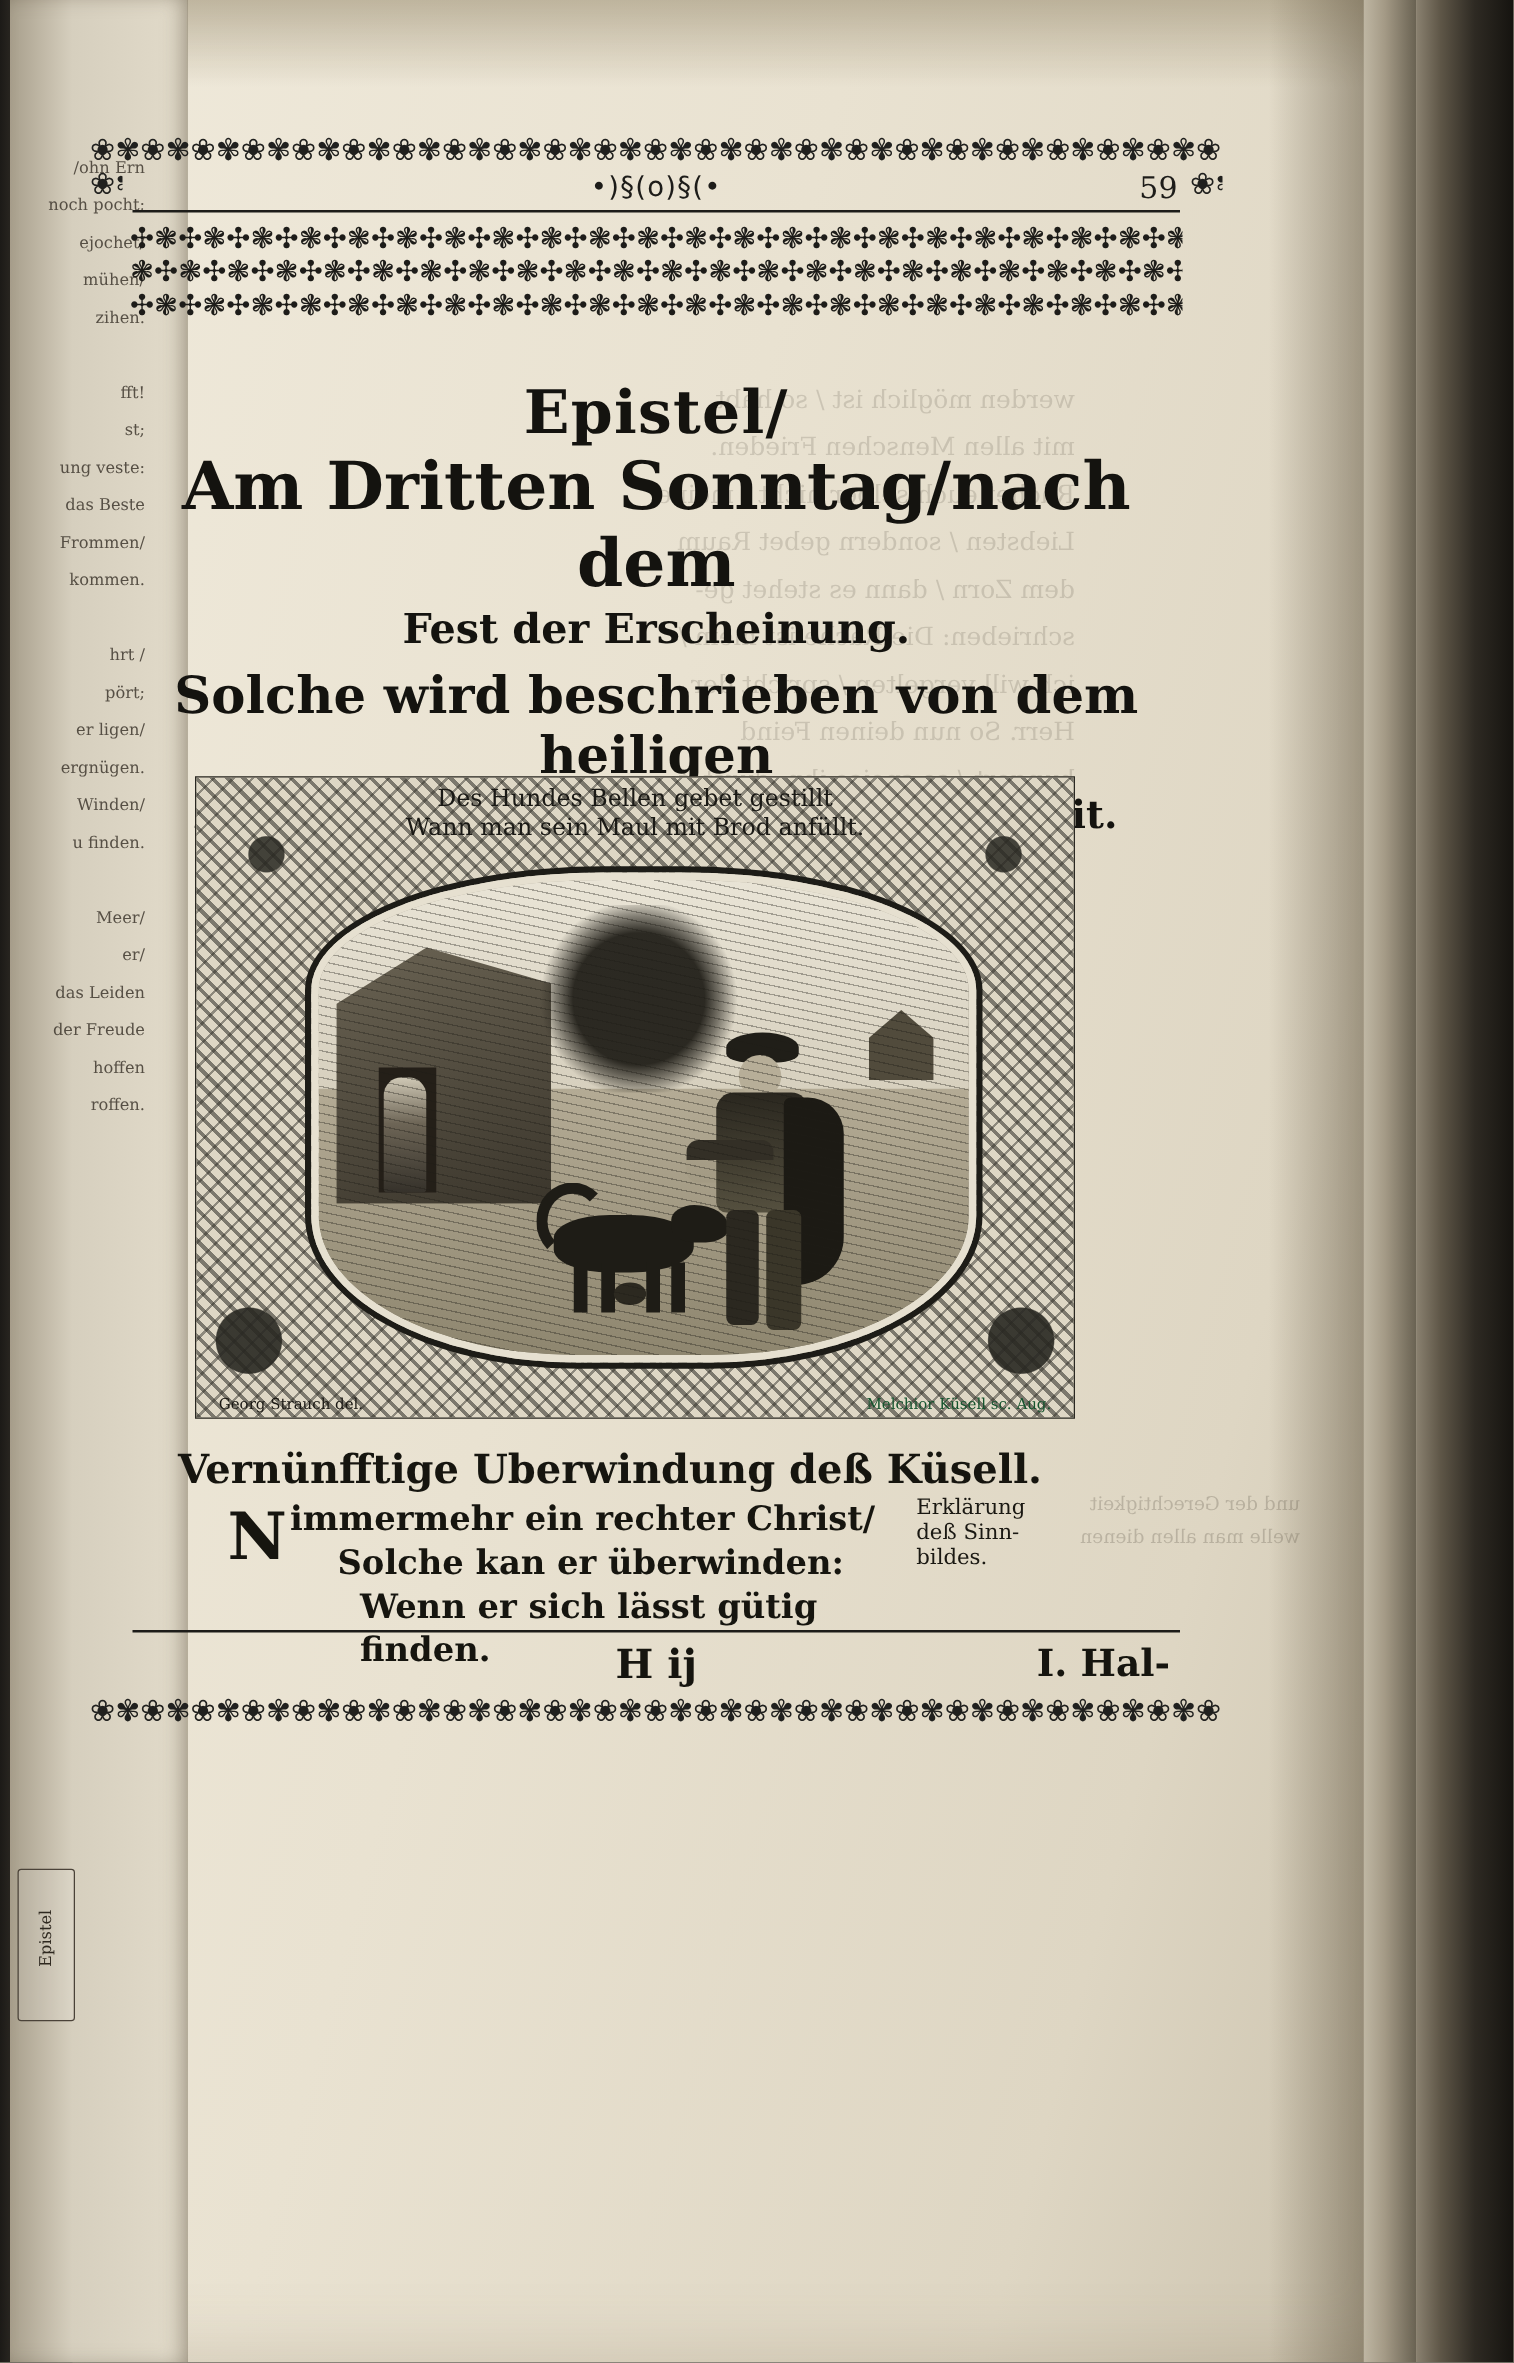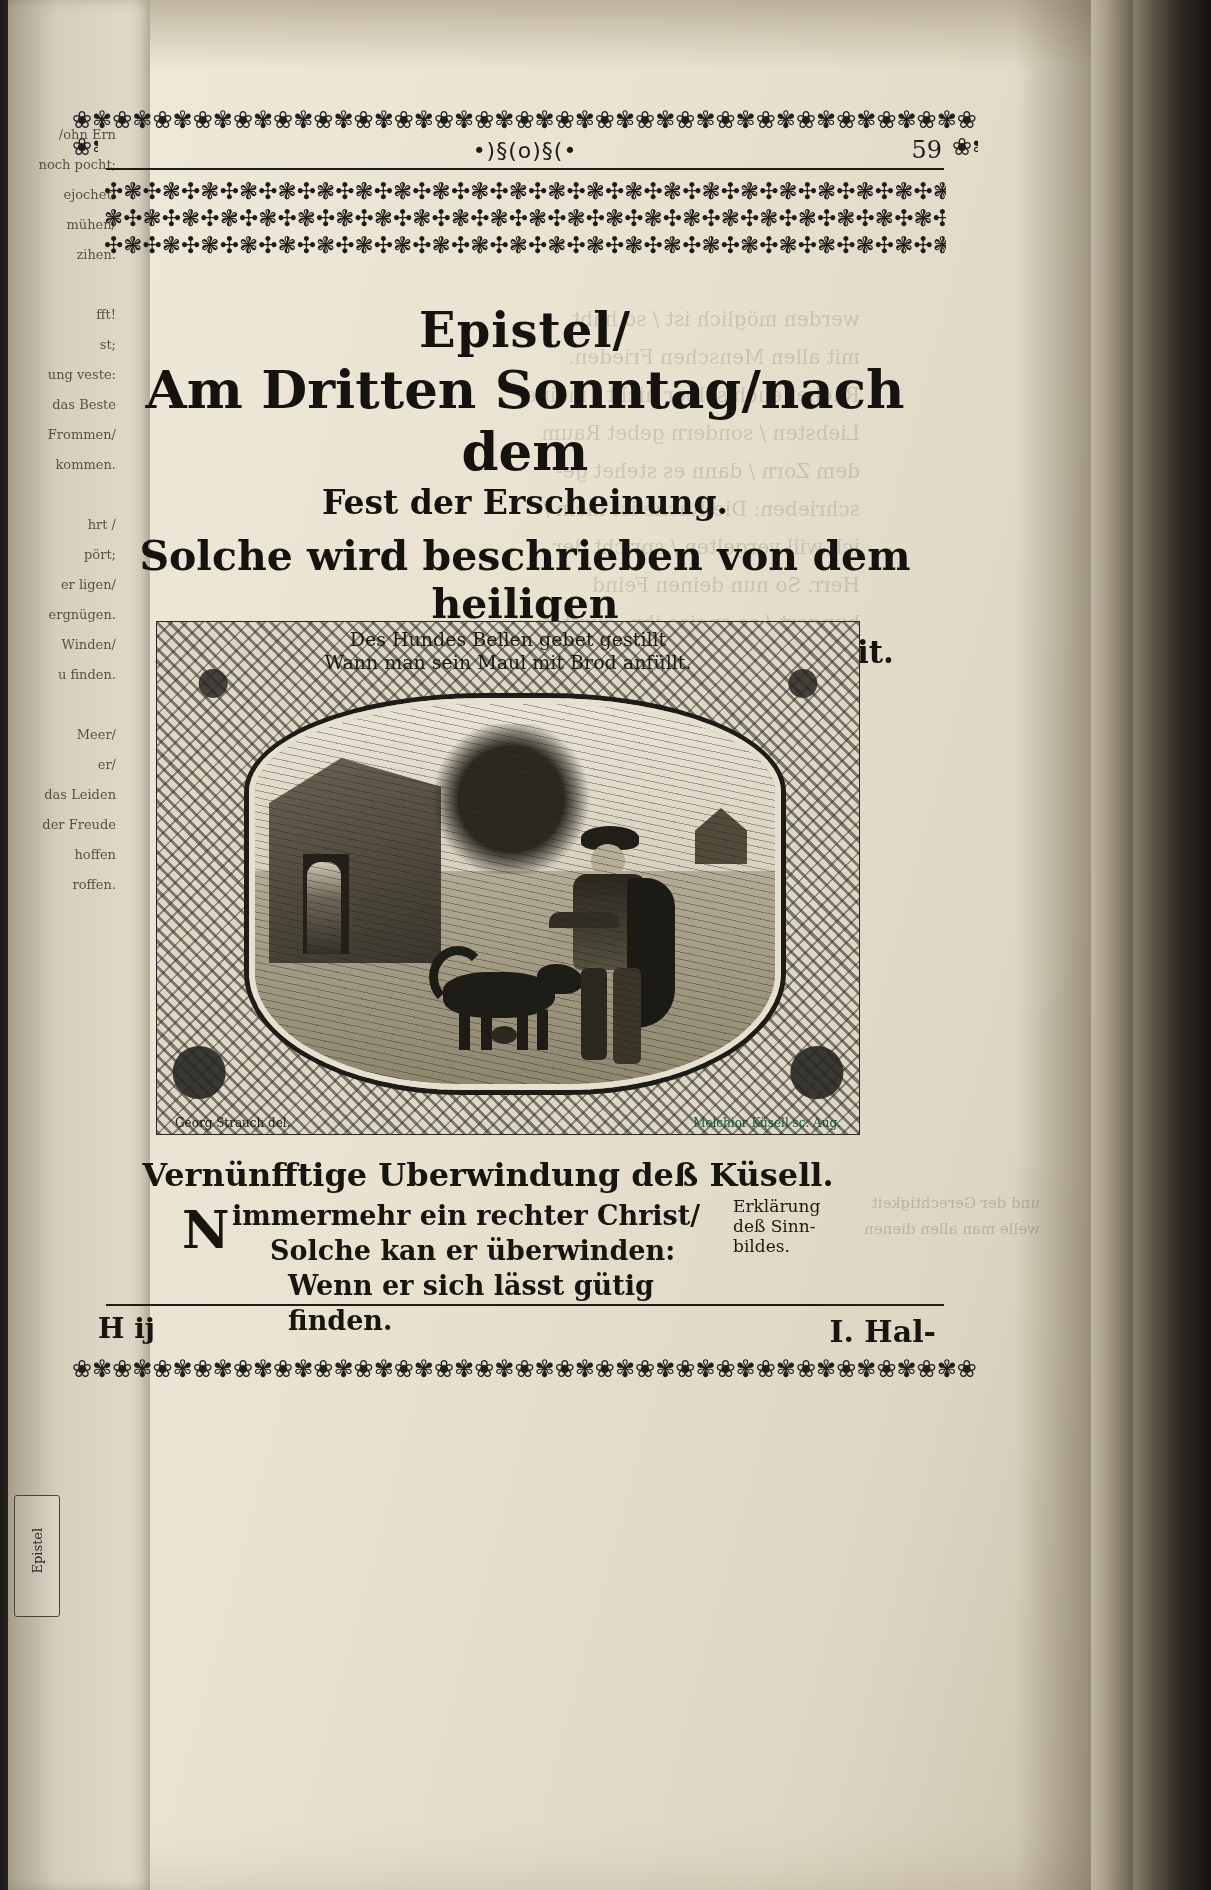--- a/index.html
+++ b/index.html
@@ -142,22 +142,22 @@
       font-family:"DejaVu Serif",serif;font-weight:bold;font-size:27px;line-height:35px;color:#16150f;}
   .verse .l{display:block;}
   .verse .l2{padding-left:14px;}
   .verse .l3{padding-left:38px;}
   .verse .l4{padding-left:56px;}
 
   .sidenote{position:absolute;left:635px;top:1062px;width:120px;text-align:left;
       font-family:"DejaVu Serif",serif;font-size:17px;line-height:20px;color:#1a1812;}
 
   .foot-rule{position:absolute;left:8px;top:1170px;width:838px;border-top:2px solid #1d1c19;}
-  .signature{position:absolute;left:0;top:1178px;width:854px;
-      font-family:"DejaVu Serif",serif;font-weight:bold;font-size:28px;color:#16150f;}
+  .signature{position:absolute;left:0;top:1178px;width:854px;text-align:center;
+      font-family:"DejaVu Serif",serif;font-weight:bold;font-size:32px;color:#16150f;}
   .catchword{position:absolute;right:16px;top:1180px;font-family:"DejaVu Serif",serif;
       font-weight:bold;font-size:30px;color:#16150f;}
 
   
   .edge-shade{position:absolute;left:1015px;top:0;width:118px;height:1890px;
      background:linear-gradient(90deg, rgba(120,108,85,0) 0%, rgba(96,85,64,.55) 70%, rgba(60,52,38,.8) 100%);}
   .top-curl{position:absolute;left:58px;top:0;width:1075px;height:70px;
      background:linear-gradient(180deg, rgba(160,148,120,.5), rgba(160,148,120,0));}
 </style>
 </head>

